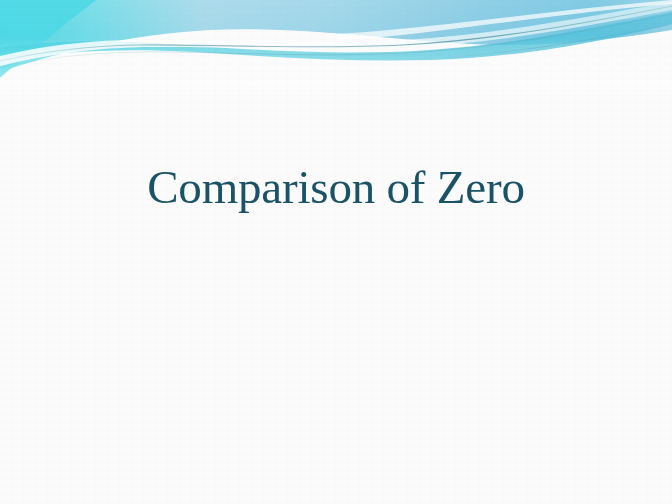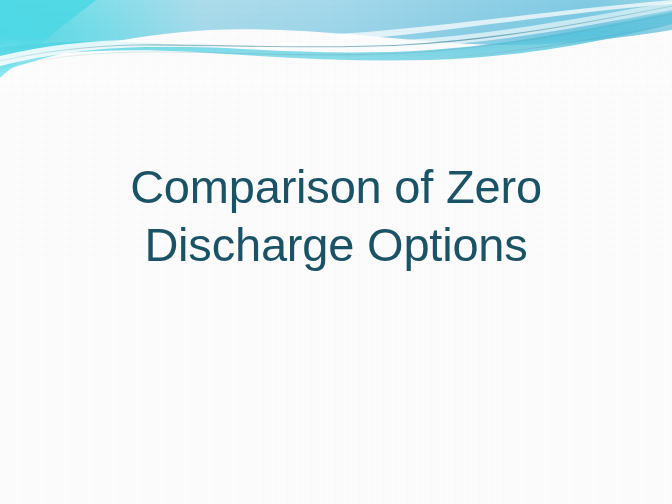--- a/index.html
+++ b/index.html
@@ -66,21 +66,21 @@
     position: absolute;
     left: 0;
     right: 0;
     top: 158px;
     z-index: 4;
     text-align: center;
     padding: 0 48px;
     box-sizing: border-box;
   }
   .title-line {
-    font-family: Liberation Sans, sans-serif;
+    font-family: Liberation Serif, serif;
     font-size: 47px;
     line-height: 58px;
     font-weight: 400;
     letter-spacing: -0.2px;
     color: #1b5366;
     white-space: nowrap;
   }
 </style>
 </head>
 <body>
@@ -189,16 +189,15 @@
                C 604,38 524,52 440,58" fill="none" stroke="url(#gradHair2)" stroke-width="0.8"></path>
 
       <rect x="0" y="36" width="672" height="60" fill="url(#gradFadeOut)"></rect>
     </svg>
   </div>
 
   <div class="slide-texture"></div>
 
   <div class="title-block">
     <div class="title-line">Comparison of Zero</div>
-    <div class="title-line">Discharge Options</div>
   </div>
 
 </div>
 
 </body></html>

